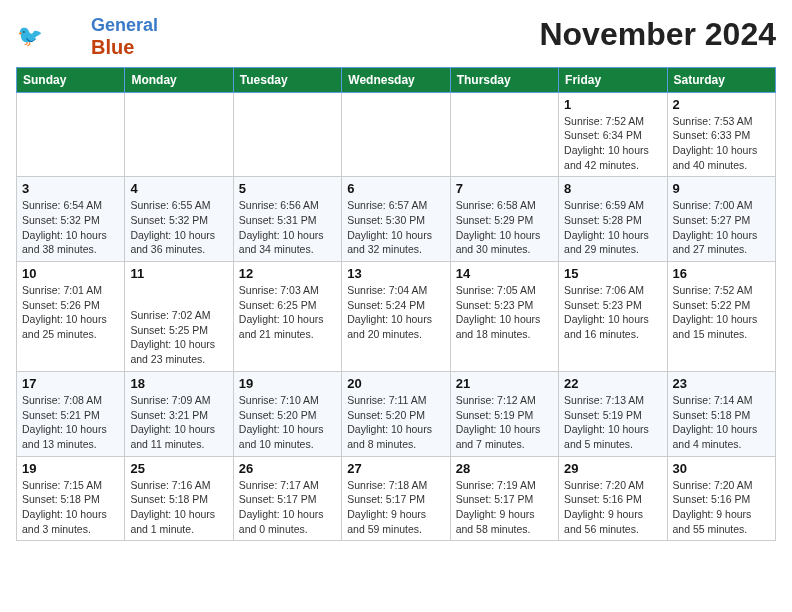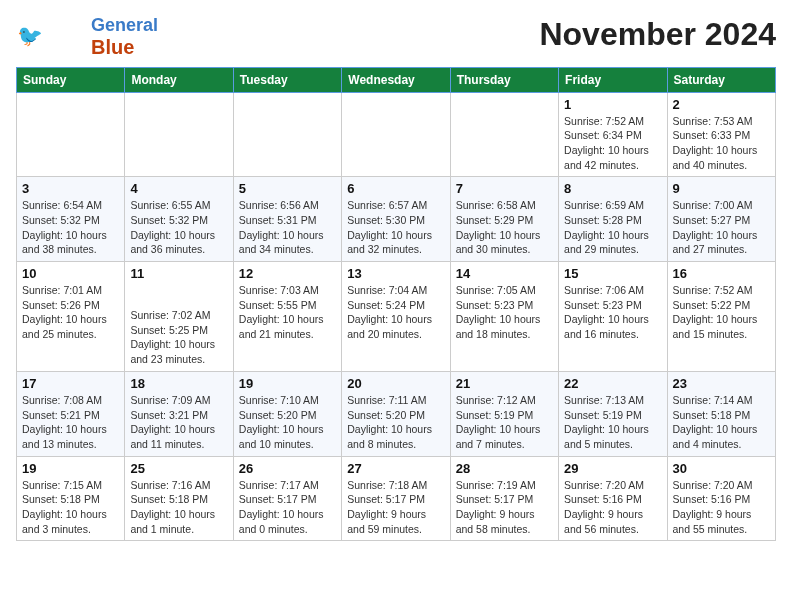--- a/index.html
+++ b/index.html
@@ -201,21 +201,21 @@
         <td>
           <div class="day-number">11</div>
           <div class="day-info" style="white-space: pre-line; margin-top: 27px;">Sunrise: 7:02 AM
 Sunset: 5:25 PM
 Daylight: 10 hours
 and 23 minutes.</div>
         </td>
         <td>
           <div class="day-number">12</div>
           <div class="day-info" style="white-space: pre-line;">Sunrise: 7:03 AM
-Sunset: 5:55 PM
+Sunset: 6:25 PM
 Daylight: 10 hours
 and 21 minutes.</div>
         </td>
         <td>
           <div class="day-number">13</div>
           <div class="day-info" style="white-space: pre-line;">Sunrise: 7:04 AM
 Sunset: 5:24 PM
 Daylight: 10 hours
 and 20 minutes.</div>
         </td>

